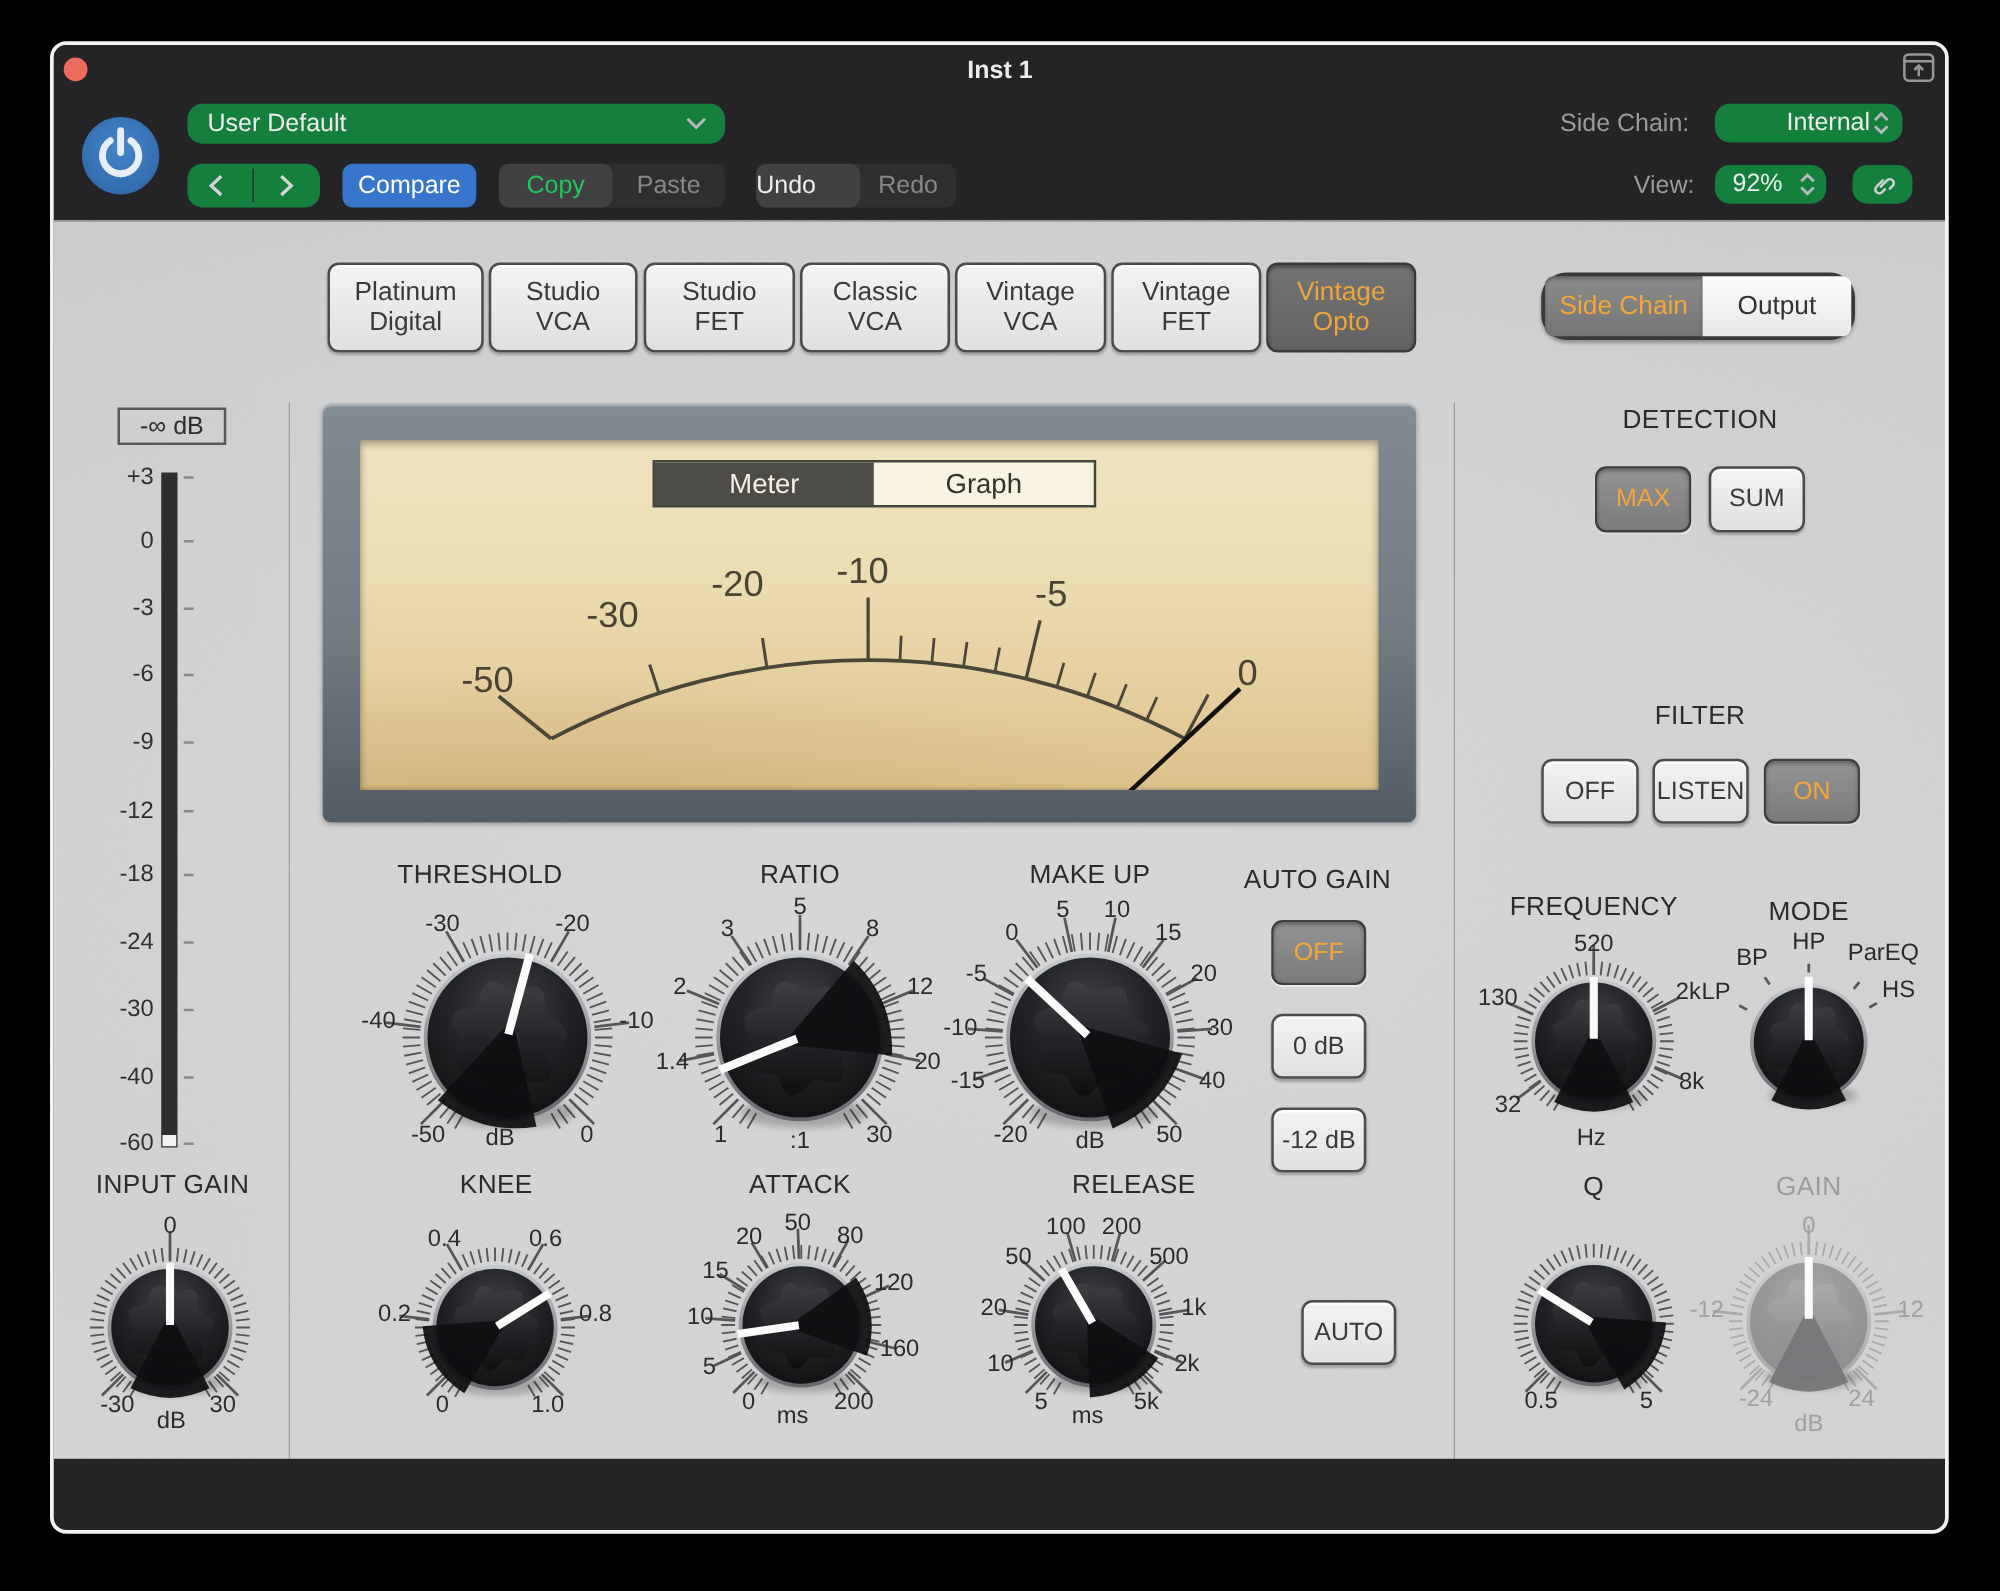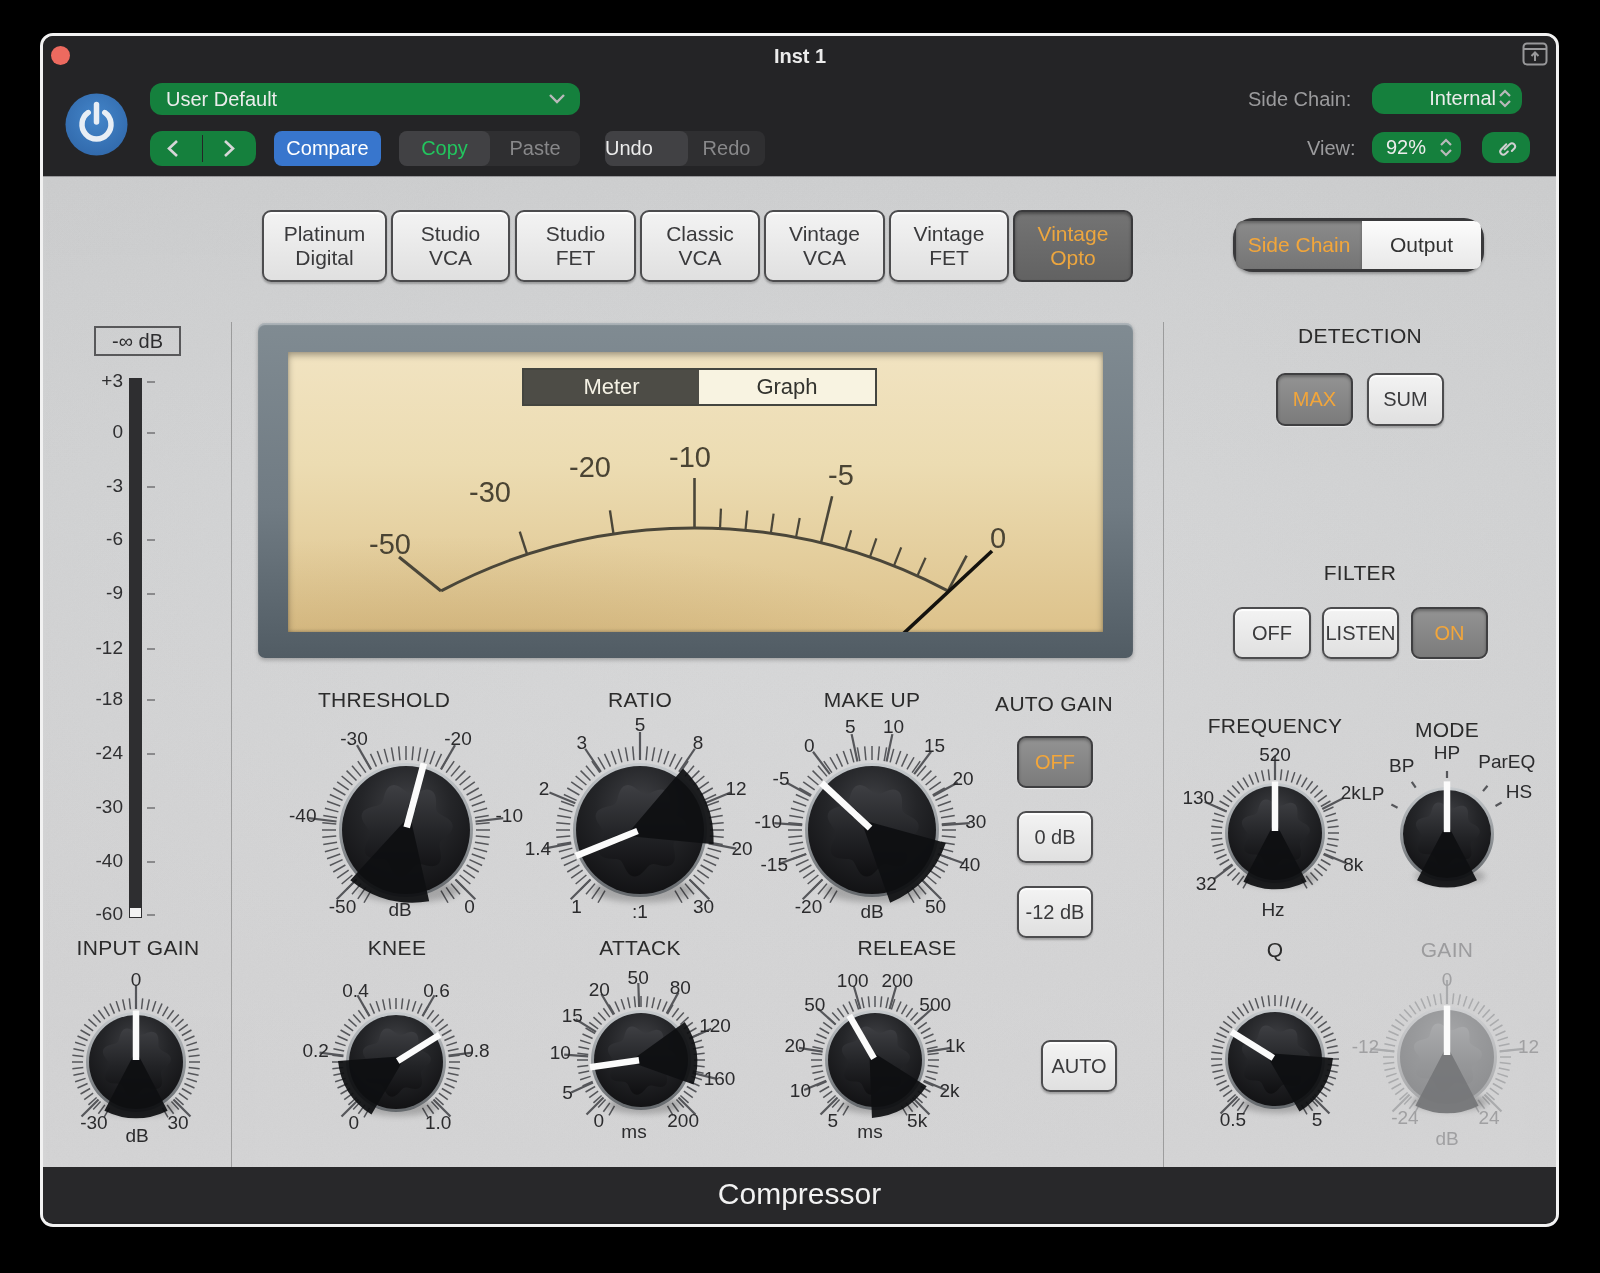--- a/index.html
+++ b/index.html
@@ -19,21 +19,20 @@
 .lbtn{position:absolute;background:linear-gradient(180deg,#f3f3f3,#e0e0e0);border:2.5px solid #4c4c4e;border-radius:9px;color:#3a3a3c;display:flex;align-items:center;justify-content:center;text-align:center;box-shadow:inset 0 2px 1px rgba(255,255,255,0.9),0 2px 2px rgba(0,0,0,0.25);}
 .sel{background:linear-gradient(180deg,#939393,#7b7b7b);border:2.5px solid #3f3f41;color:#f3a63a;box-shadow:inset 0 2px 3px rgba(0,0,0,0.3),0 1px 1px rgba(255,255,255,0.5);}
 .seld{background:linear-gradient(180deg,#747474,#626262);border:2.5px solid #3a3a3c;color:#eda63e;box-shadow:inset 0 2px 3px rgba(0,0,0,0.35);}
 .ktitle{position:absolute;color:#2b2b2b;font-size:21px;font-weight:500;letter-spacing:0.3px;transform:translate(-50%,-50%);white-space:nowrap;}
 </style>
 </head>
 <body>
 <div id="win">
   <div id="header"></div>
   <div id="gray"></div>
-  <div id="bottombar">Compressor</div>
   <svg style="position:absolute;left:3px;top:140px;width:1513px;height:991px;opacity:0.05;" width="1513" height="991">
     <filter id="nz">
         <feTurbulence type="fractalNoise" baseFrequency="0.8" numOctaves="2" stitchTiles="stitch"></feTurbulence>
         <feColorMatrix type="saturate" values="0"></feColorMatrix>
       </filter>
     <rect width="1513" height="991" filter="url(#nz)"></rect>
   </svg>
 </div>
 <div id="overlay" style="position:absolute;left:0;top:0;width:1600px;height:1273px;">
 

